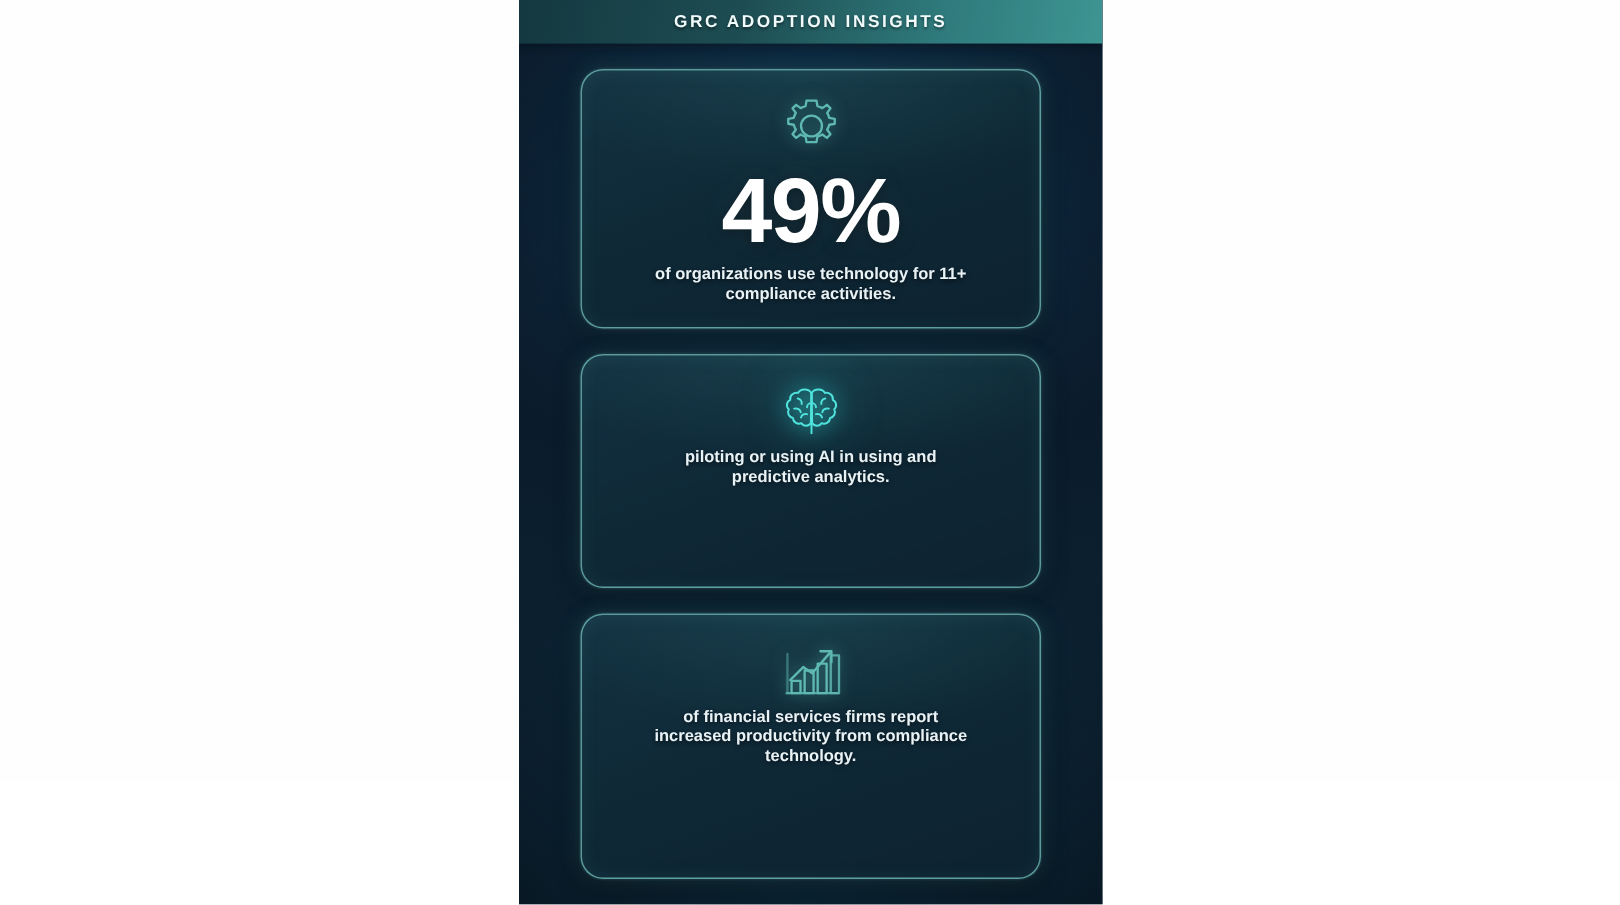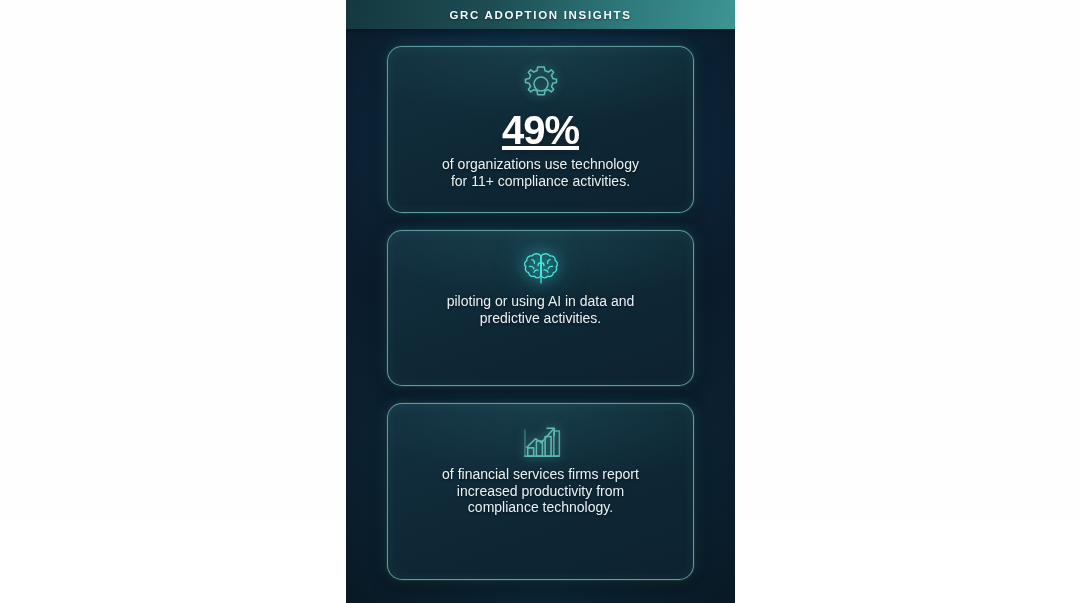--- a/index.html
+++ b/index.html
@@ -104,35 +104,34 @@
     justify-content: center;
     margin-bottom: 2px;
   }
   .card-icon svg { display: block; }
 
   .icon-gear  { filter: drop-shadow(0 0 5px rgba(80,190,180,0.55)); }
   .icon-brain { filter: drop-shadow(0 0 7px rgba(60,230,225,0.85)) drop-shadow(0 0 14px rgba(40,200,200,0.5)); }
   .icon-chart { filter: drop-shadow(0 0 5px rgba(90,200,190,0.50)); }
 
   .stat {
-    font-size: 40px;
+    font-size: 61px;
     line-height: 0.98;
     font-weight: bold;
     color: #ffffff;
     letter-spacing: -1px;
     margin: 2px 0 6px 0;
     text-shadow: 0 2px 10px rgba(0,0,0,0.5), 0 0 18px rgba(160,230,230,0.12);
-    text-decoration: underline;
   }
 
   .caption {
-    font-size: 14px;
+    font-size: 11px;
     line-height: 1.18;
     color: #e9f2f5;
-    font-weight: normal;
+    font-weight: bold;
     max-width: 215px;
     text-shadow: 0 1px 3px rgba(0,0,0,0.55);
   }
 
   
   .card.c1 { min-height: 167px; }
   .card.c2 { min-height: 156px; }
   .card.c3 { min-height: 177px; }
 </style>
 </head>
@@ -177,21 +176,21 @@
             <path d="M14.5 14.5 c2.2 0.4 3.4 2.2 3.0 4.2"></path>
             <path d="M11.8 22.2 c2.6 -0.6 4.6 0.6 5.0 2.8"></path>
             <path d="M17.0 29.0 c0.6 -2.2 2.6 -3.2 4.6 -2.6"></path>
             <path d="M35.5 14.5 c-2.2 0.4 -3.4 2.2 -3.0 4.2"></path>
             <path d="M38.2 22.2 c-2.6 -0.6 -4.6 0.6 -5.0 2.8"></path>
             <path d="M33.0 29.0 c-0.6 -2.2 -2.6 -3.2 -4.6 -2.6"></path>
             <path d="M25 18.0 c-2.0 0 -3.4 1.4 -3.4 3.2"></path>
             <path d="M25 18.0 c2.0 0 3.4 1.4 3.4 3.2"></path>
           </svg>
         </div>
-        <div class="caption">piloting or using AI in data and predictive activities.</div>
+        <div class="caption">piloting or using AI in using and predictive analytics.</div>
       </div>
 
       <div class="card c3">
         <div class="card-icon">
           <svg class="icon-chart" width="46" height="44" viewBox="0 0 50 48" fill="none" stroke="#5fb9b2" stroke-width="1.7" stroke-linejoin="round" stroke-linecap="round">
 
             <path d="M7 40.5 L44 40.5" stroke="#56a9a4"></path>
             <path d="M7.5 40.5 L7.5 12" stroke="#56a9a4" opacity="0.55"></path>
 
             <rect x="10.5" y="31.5" width="6.5" height="9"></rect>

